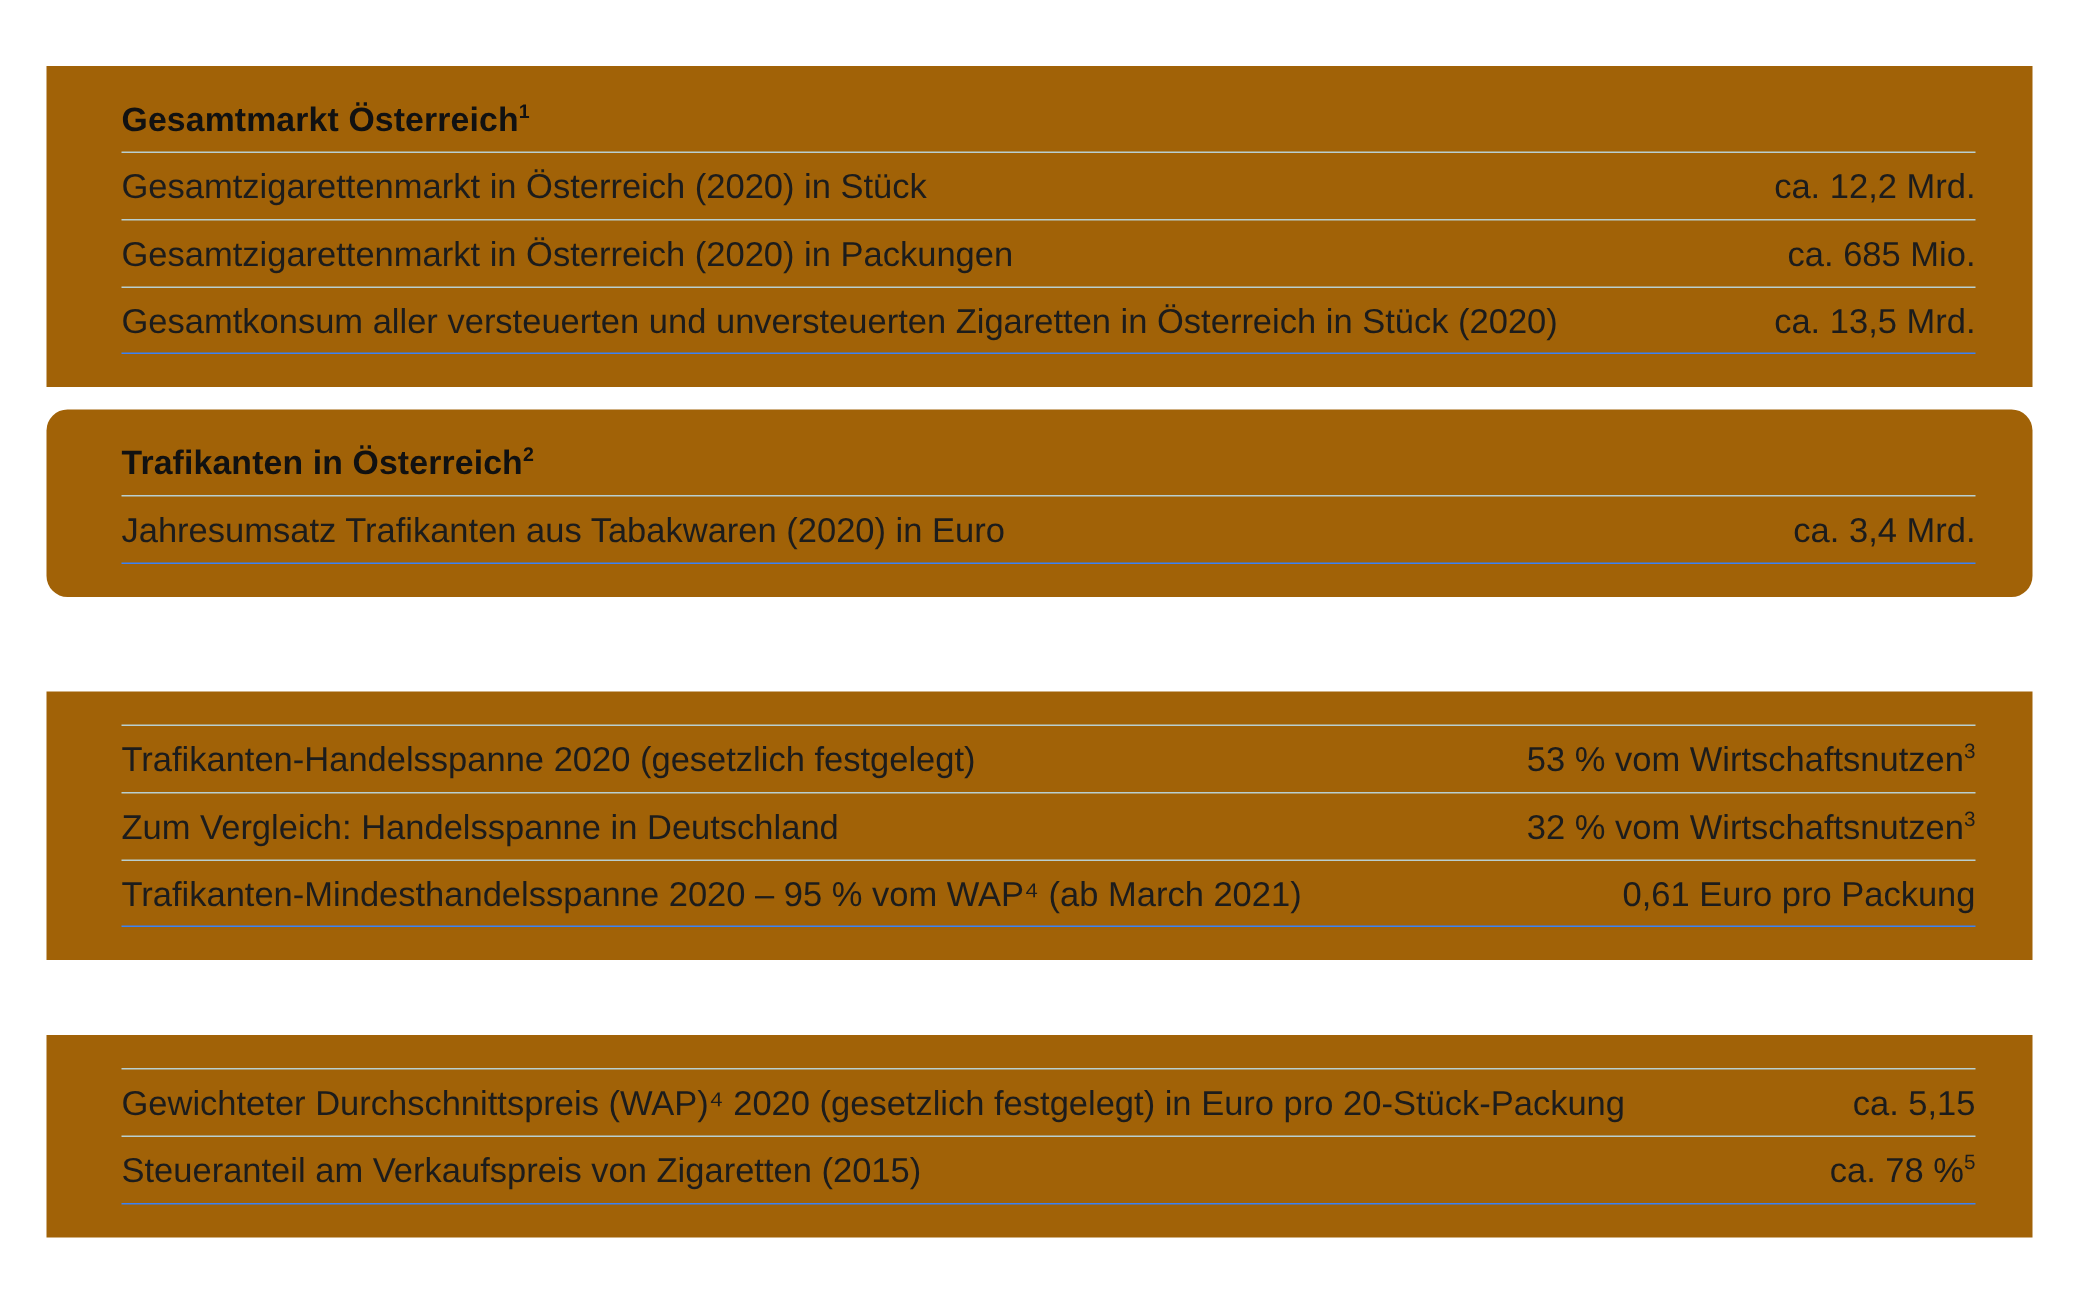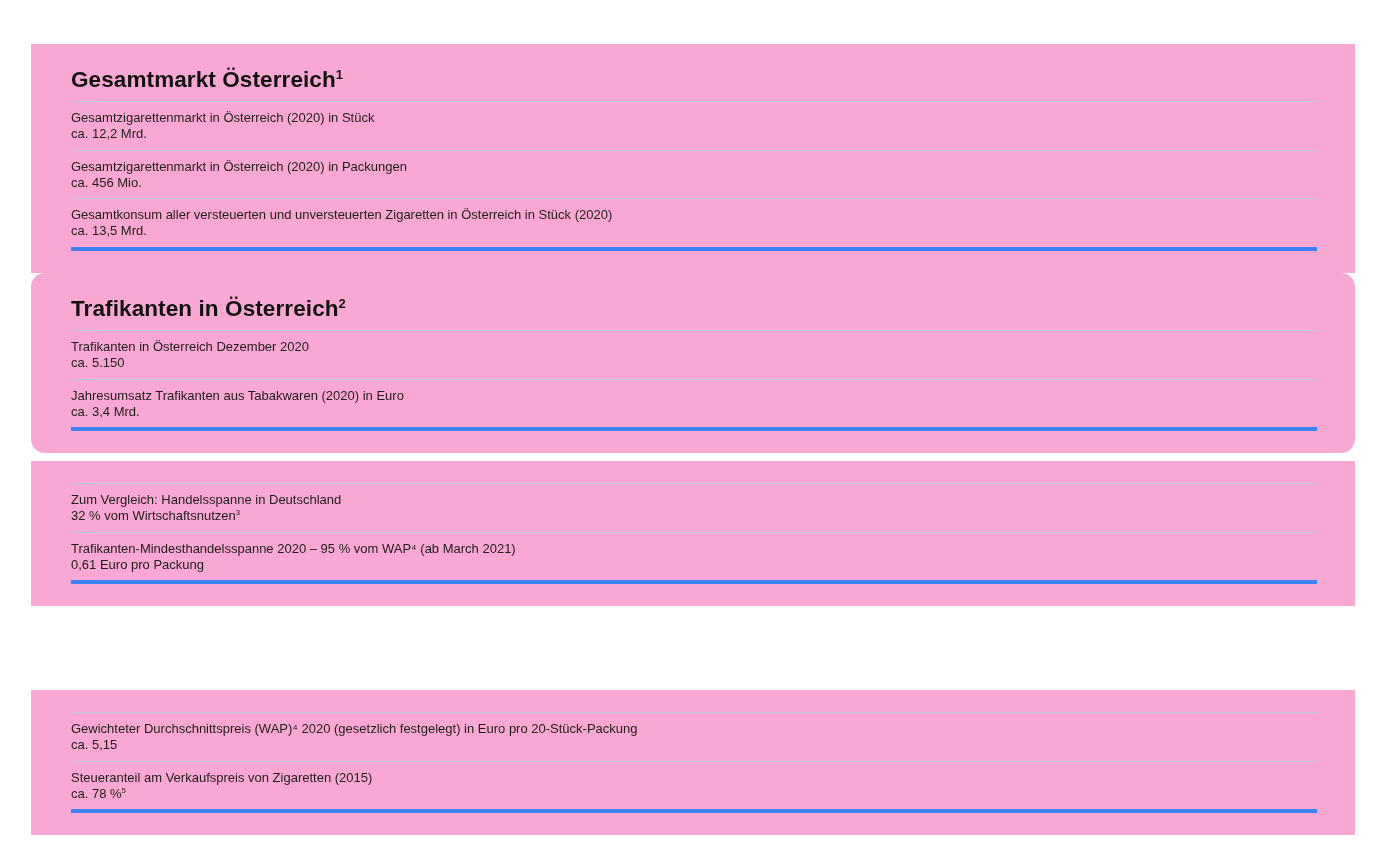--- a/index.html
+++ b/index.html
@@ -18,23 +18,23 @@
     position: relative;
     width: 1388px;
     height: 867px;
     box-sizing: border-box;
     padding: 0;
   }
   .card {
     position: absolute;
     left: 31px;
     width: 1324px;
-    background: #f9a8d4;
+    background: #a16207;
     box-sizing: border-box;
-    padding: 22px 38px 22px 40px;
+    padding: 22px 38px 22px 50px;
   }
   .card-title {
     font-size: 22.5px;
     font-weight: bold;
     color: #111111;
     letter-spacing: 0.1px;
     margin: 0 0 8px 0;
     line-height: 1.2;
   }
   .card-title sup {
@@ -46,27 +46,26 @@
   .rows {
     margin: 0;
     padding: 0;
   }
   .row {
     display: flex;
     align-items: baseline;
     justify-content: space-between;
     border-top: 1px solid #b9cfd0;
     padding: 8px 0 7px 0;
-    font-size: 13px;
+    font-size: 23px;
     line-height: 1.25;
     color: #1c1c1c;
-    flex-direction: column;
   }
   .row:last-child {
-    border-bottom: 4px solid #3b82f6;
+    border-bottom: 1px solid #3b82f6;
   }
   .row .label {
     flex: 1 1 auto;
     padding-right: 24px;
     white-space: nowrap;
     overflow: hidden;
   }
   .row .value {
     flex: 0 0 auto;
     text-align: center;
@@ -93,47 +92,47 @@
     <h2 class="card-title">
       <span>Gesamtmarkt Österreich</span><sup>1</sup>
     </h2>
     <div class="rows">
       <div class="row">
         <span class="label">Gesamtzigarettenmarkt in Österreich (2020) in Stück</span>
         <span class="value"><span>ca. 12,2 Mrd.</span><sup></sup></span>
       </div>
       <div class="row">
         <span class="label">Gesamtzigarettenmarkt in Österreich (2020) in Packungen</span>
-        <span class="value"><span>ca. 456 Mio.</span><sup></sup></span>
+        <span class="value"><span>ca. 685 Mio.</span><sup></sup></span>
       </div>
       <div class="row">
         <span class="label">Gesamtkonsum aller versteuerten und unversteuerten Zigaretten in Österreich in Stück (2020)</span>
         <span class="value"><span>ca. 13,5 Mrd.</span><sup></sup></span>
       </div>
     </div>
   </section>
 
   <section class="card" id="card-trafikanten">
     <h2 class="card-title">
       <span>Trafikanten in Österreich</span><sup>2</sup>
     </h2>
     <div class="rows">
       <div class="row">
-        <span class="label">Trafikanten in Österreich Dezember 2020</span>
-        <span class="value"><span>ca. 5.150</span><sup></sup></span>
-      </div>
-      <div class="row">
         <span class="label">Jahresumsatz Trafikanten aus Tabakwaren (2020) in Euro</span>
         <span class="value"><span>ca. 3,4 Mrd.</span><sup></sup></span>
       </div>
     </div>
   </section>
 
   <section class="card" id="card-handelsspannen">
     <div class="rows">
+      <div class="row">
+        <span class="label">Trafikanten-Handelsspanne 2020 (gesetzlich festgelegt)</span>
+        <span class="value"><span>53 % vom Wirtschaftsnutzen</span><sup>3</sup></span>
+      </div>
       <div class="row">
         <span class="label">Zum Vergleich: Handelsspanne in Deutschland</span>
         <span class="value"><span>32 % vom Wirtschaftsnutzen</span><sup>3</sup></span>
       </div>
       <div class="row">
         <span class="label">Trafikanten-Mindesthandelsspanne 2020 – 95 % vom WAP⁴ (ab March 2021)</span>
         <span class="value"><span>0,61 Euro pro Packung</span><sup></sup></span>
       </div>
     </div>
   </section>

